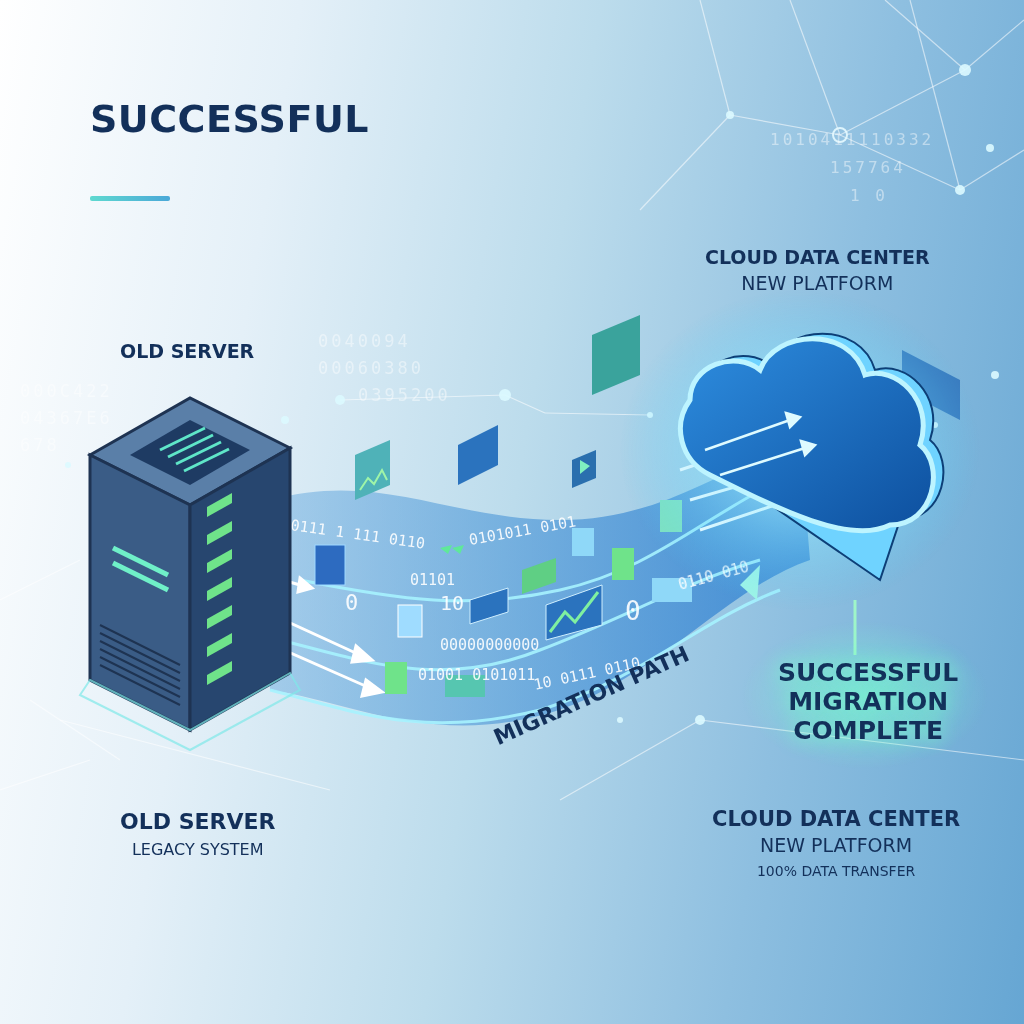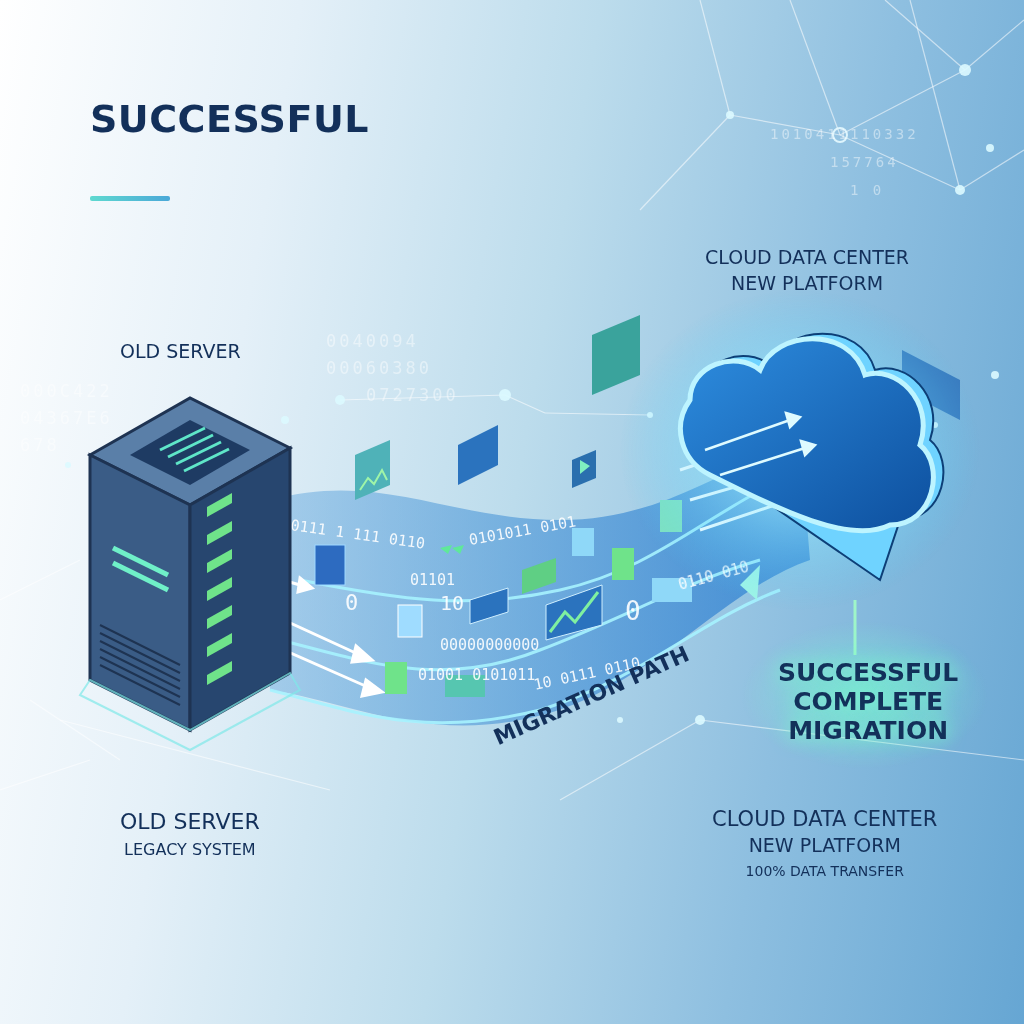--- a/index.html
+++ b/index.html
@@ -3,21 +3,21 @@
 <meta charset="utf-8">
 <style>
   html, body { margin:0; padding:0; }
   body { width:1024px; height:1024px; overflow:hidden; position:relative;
     font-family: "DejaVu Sans", "Liberation Sans", sans-serif;
     background: linear-gradient(100deg, #ffffff 0%, #e4f0f8 25%, #bcdcec 50%, #8ebfe0 75%, #66a6d3 100%); }
   .abs { position:absolute; }
   .txt { color:#13305a; white-space:nowrap; }
   #title { left:90px; top:96px; font-size:38px; font-weight:bold; line-height:46px; letter-spacing:0.5px; }
   #title-bar { left:90px; top:196px; width:80px; height:5px; border-radius:2px; background:linear-gradient(90deg,#5fd9d0,#4aa8d8); }
-  .lbl-bold { font-weight:normal; }
+  .lbl-bold { font-weight:bold; }
   #old-top { left:120px; top:340px; font-size:19px; }
   #cloud-top { left:705px; top:244px; font-size:19px; text-align:center; line-height:26px; }
   #old-bottom { left:120px; top:808px; font-size:22px; line-height:28px; text-align:center; }
   #cloud-bottom { left:712px; top:806px; font-size:21px; line-height:26px; text-align:center; }
   #cloud-bottom .small { font-size:14px;text-align:center; }
   #success { left:778px; top:658px; font-size:25px; font-weight:bold; line-height:29px; text-align:center;
     text-shadow:0 0 18px rgba(120,255,200,0.9); }
   #success-glow { left:740px; top:620px; width:250px; height:150px; border-radius:50%;
     background:radial-gradient(ellipse, rgba(120,255,210,0.55) 0%, rgba(120,255,210,0) 70%); }
   #path-label { left:500px; top:725px; font-size:22px; font-weight:bold; transform:rotate(-24deg); transform-origin:left bottom; }
@@ -65,26 +65,26 @@
       <circle cx="620" cy="720" r="3"></circle>
       <circle cx="935" cy="425" r="3"></circle>
   </g>
 </svg>
 
 <div class="abs hex" style="left:20px;top:378px;line-height:27px;">
   <div>000C422</div>
     <div>04367E6</div>
     <div>678</div>
 </div>
-<div class="abs hex" style="left:326px;top:328px;line-height:27px;">
+<div class="abs hex" style="left:318px;top:328px;line-height:27px;">
   <div>0040094</div>
     <div>00060380</div>
-    <div style="padding-left:40px">0727300</div>
-</div>
-<div class="abs hex" style="left:770px;top:120px;line-height:28px;font-size:14px;">
+    <div style="padding-left:40px">0395200</div>
+</div>
+<div class="abs hex" style="left:770px;top:126px;line-height:28px;font-size:16px;">
   <div>1010411110332</div>
   <div style="padding-left:60px">157764</div>
   <div style="padding-left:80px">1 0</div>
 </div>
 
 <svg width="1024" height="1024">
   <defs>
     <linearGradient id="band" x1="0" x2="1" y1="0" y2="0">
       <stop offset="0" stop-color="#3f93d6" stop-opacity="0.35"></stop>
       <stop offset="1" stop-color="#2b7cd0" stop-opacity="0.75"></stop>
@@ -216,22 +216,22 @@
 <div id="cloud-top" class="abs txt">
   <div class="lbl-bold">CLOUD DATA CENTER</div>
   <div>NEW PLATFORM</div>
 </div>
 
 <div id="path-label" class="abs txt">MIGRATION PATH</div>
 
 <div id="success-glow" class="abs"></div>
 <div id="success" class="abs txt">
   <div>SUCCESSFUL</div>
+  <div>MIGRATION</div>
   <div>COMPLETE</div>
-  <div>MIGRATION</div>
 </div>
 
 <div id="old-bottom" class="abs txt">
   <div class="lbl-bold">OLD SERVER</div>
   <div style="font-size:16px">LEGACY SYSTEM</div>
 </div>
 
 <div id="cloud-bottom" class="abs txt">
   <div class="lbl-bold">CLOUD DATA CENTER</div>
   <div style="font-size:19px">NEW PLATFORM</div>

